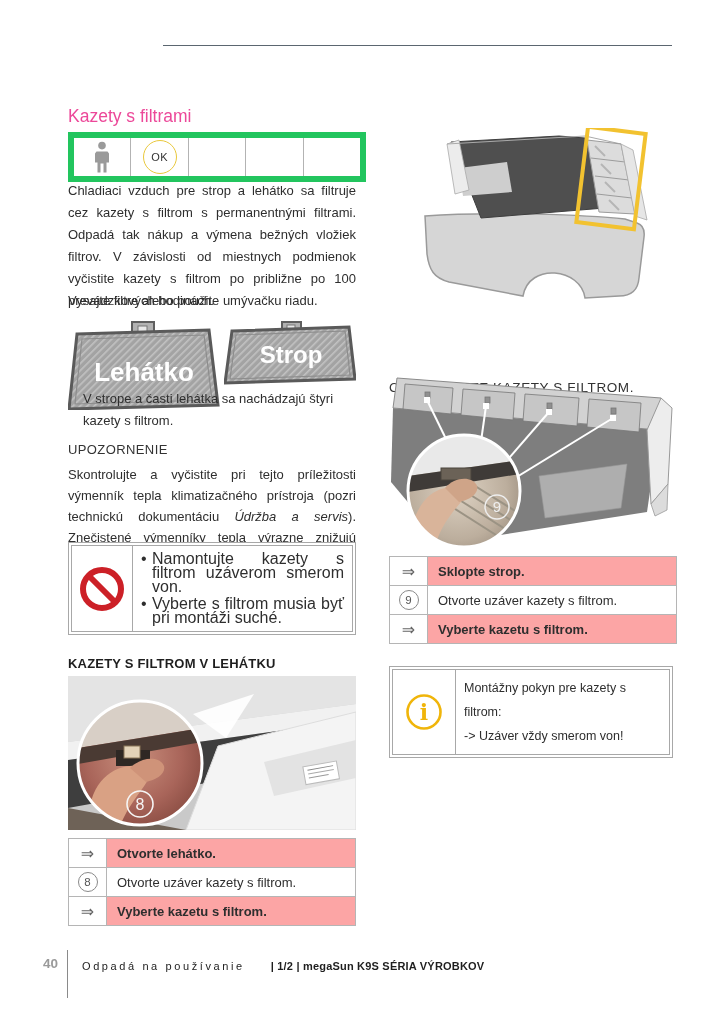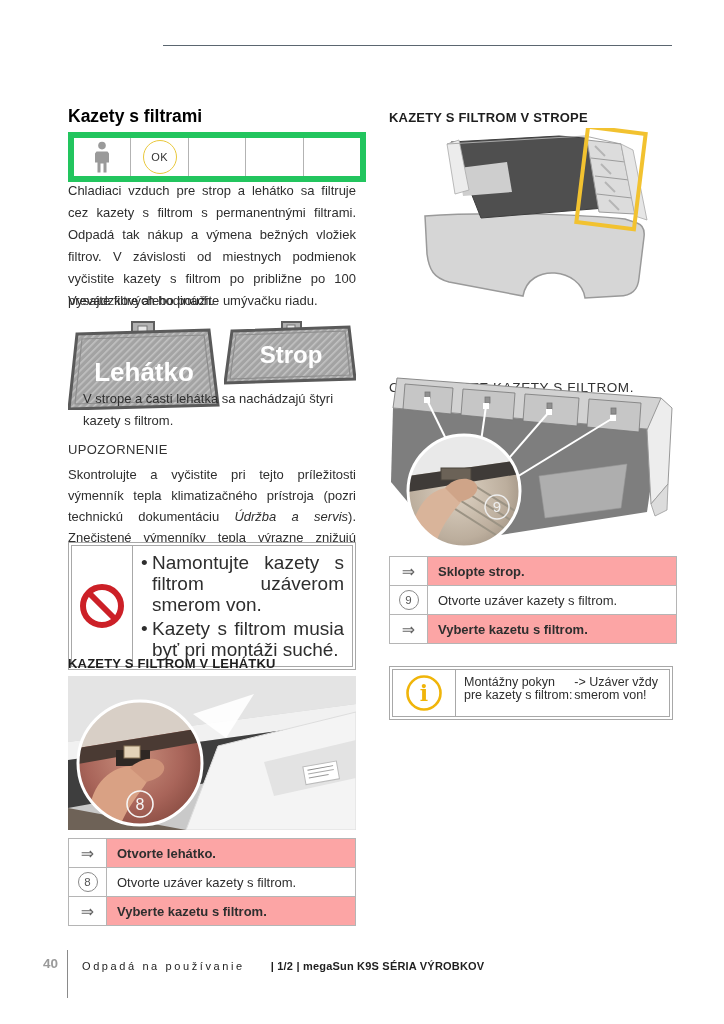--- a/index.html
+++ b/index.html
@@ -8,52 +8,52 @@
   
   .logo{position:absolute;left:66px;top:16px;font-size:27px;font-weight:bold;letter-spacing:-0.5px;color:#5b6670;}
   .logo .s{color:#ffc20e;}
   .logo sup{font-size:9px;vertical-align:18px;color:#8a929a;}
   .header-rule{position:absolute;left:163px;top:45px;width:509px;border-top:1.5px solid #5b6670;}
   
   .col-left{position:absolute;left:68px;top:106px;width:288px;height:840px;}
   .col-right{position:absolute;left:389px;top:106px;width:284px;height:640px;}
   .abs{position:absolute;}
   
-  .page-title{font-size:17.5px;font-weight:bold;color:#000000;}
+  .page-title{font-size:17.5px;font-weight:normal;color:#ec4899;}
   .picto-strip{display:flex;width:286px;height:38px;border:6px solid #22c55e;}
   .picto-cell{flex:1;border-right:1px solid #b3b3b3;display:flex;align-items:center;justify-content:center;}
   .picto-cell:last-child{border-right:none;}
   .ok-circle{width:32px;height:32px;border:1.6px solid #e9c83c;border-radius:50%;
              display:flex;align-items:center;justify-content:center;font-size:11px;color:#333;letter-spacing:.5px;}
   .body-txt{font-size:13px;line-height:22px;color:#2e2e2e;}
   .just{text-align:justify;}
   .filters-wrap{width:288px;height:92px;}
   .notice-title{font-size:13px;letter-spacing:.4px;color:#333;}
   .notice-par{font-size:13px;line-height:21px;}
   .warn-box{width:282px;border:1px solid #a8a8a8;padding:2px;background:#fff;}
   .warn-inner{border:1px solid #a8a8a8;display:flex;min-height:80px;}
   .warn-icon-cell{width:60px;border-right:1px solid #a8a8a8;display:flex;align-items:center;justify-content:center;}
   .warn-body{flex:1;padding:6px 8px 6px 6px;}
-  .bullet{position:relative;padding-left:13px;font-size:19px;line-height:21px;text-align:justify;}
+  .bullet{position:relative;padding-left:13px;font-size:16px;line-height:14px;text-align:justify;}
   .bullet::before{content:"•";position:absolute;left:2px;top:0;}
   .sec-head{font-size:13px;font-weight:bold;letter-spacing:.2px;color:#1e1e1e;}
   .sec-head-lite{font-size:13.5px;font-weight:normal;letter-spacing:.6px;color:#333;margin-top:36px;}
   
   .steps{width:286px;border:1px solid #b5b5b5;background:#fff;}
   .step-row{display:flex;height:28px;border-bottom:1px solid #b5b5b5;}
   .step-row:last-child{border-bottom:none;}
   .step-icon{width:37px;background:#fff;border-right:1px solid #b5b5b5;display:flex;align-items:center;justify-content:center;color:#666;font-size:16px;}
   .step-text{flex:1;display:flex;align-items:center;padding-left:10px;font-size:13px;background:#fff;}
   .hl .step-text{background:#fca5a5;font-weight:bold;}
   .circled-num{width:18px;height:18px;border:1px solid #8a8a8a;border-radius:50%;display:flex;align-items:center;justify-content:center;font-size:11.5px;color:#555;}
   
   .info-box{width:278px;border:1px solid #a8a8a8;padding:2px;background:#fff;}
   .info-inner{border:1px solid #a8a8a8;display:flex;min-height:46px;}
   .info-icon-cell{width:62px;border-right:1px solid #a8a8a8;display:flex;align-items:center;justify-content:center;}
-  .info-body{flex:1;padding:6px 8px;font-size:12.5px;line-height:13px;display:flex;flex-direction:row;justify-content:center;}
+  .info-body{flex:1;padding:6px 8px;font-size:12.5px;line-height:24px;display:flex;flex-direction:column;justify-content:center;}
   
   .page-num{position:absolute;left:28px;top:956px;width:30px;text-align:right;font-size:13.5px;font-weight:bold;color:#9a9a9a;}
   .footer-rule{position:absolute;left:67px;top:950px;height:48px;border-left:1px solid #8a8a8a;}
   .footer-txt{position:absolute;left:82px;top:960px;font-size:11px;color:#1e1e1e;white-space:nowrap;}
   .footer-txt .spread{letter-spacing:2.6px;}
   .footer-txt .bold{font-weight:bold;letter-spacing:.2px;margin-left:5px;padding-left:21px;}
 </style>
 </head>
 <body>
 
@@ -120,21 +120,21 @@
     <div class="abs warn-box" style="left:0;top:436px;">
       <div class="warn-inner">
         <div class="warn-icon-cell">
           <svg width="46" height="46" viewBox="0 0 46 46">
             <circle cx="23" cy="23" r="19" fill="#ffffff" stroke="#cc2027" stroke-width="6"></circle>
             <line x1="10" y1="10" x2="36" y2="36" stroke="#cc2027" stroke-width="6"></line>
           </svg>
         </div>
         <div class="warn-body">
           <div class="bullet">Namontujte kazety s filtrom uzáverom smerom von.</div>
-          <div class="bullet" style="margin-top:3px;">Kazety s filtrom musia byť pri montáži suché.</div>
+          <div class="bullet" style="margin-top:3px;">Vyberte s filtrom musia byť pri montáži suché.</div>
         </div>
       </div>
     </div>
 
     <div class="abs sec-head" style="left:0;top:550px;">KAZETY S FILTROM V LEHÁTKU</div>
 
     <svg class="abs" style="left:0;top:570px;" width="288" height="154" viewBox="0 0 288 154">
       <defs>
         <clipPath id="clipC1">
             <circle cx="72" cy="87" r="62"></circle>
@@ -188,21 +188,20 @@
       </div>
       <div class="step-row hl">
         <div class="step-icon">⇒</div>
         <div class="step-text">Vyberte kazetu s filtrom.</div>
       </div>
     </div>
   </div>
 
   <div class="col-right">
 
-    <div class="abs sec-head" style="left:0;top:4px;">KAZETY S FILTROM V STROPE</div>
 
     <svg class="abs" style="left:0;top:22px;" width="284" height="176" viewBox="0 0 284 176">
       <path d="M36,88 C100,83 200,87 236,91 L248,95 C254,97 256,101 255,109 L250,150 C249,163 241,168 230,168 L196,170 C192,140 140,134 134,168 L60,154 C45,150 40,142 38,126 Z" fill="#d6d6d6" stroke="#9a9a9a" stroke-width="1.5"></path>
       <polygon points="62,14 170,8 196,10 216,80 92,90" fill="#4f4f4f" stroke="#3e3e3e" stroke-width="1"></polygon>
       <polygon points="70,40 118,34 123,64 74,68" fill="#cecece"></polygon>
       <polygon points="58,16 70,12 80,62 66,66" fill="#ececec" stroke="#aaaaaa" stroke-width="0.8"></polygon>
       <polyline points="58,16 196,8 232,16" fill="none" stroke="#aaaaaa" stroke-width="1"></polyline>
       <g>
         <polygon points="198,12 232,16 246,86 210,84" fill="#dcdcdc" stroke="#9c9c9c" stroke-width="1"></polygon>
         <line x1="202" y1="30" x2="236" y2="34" stroke="#9c9c9c" stroke-width="1"></line>

